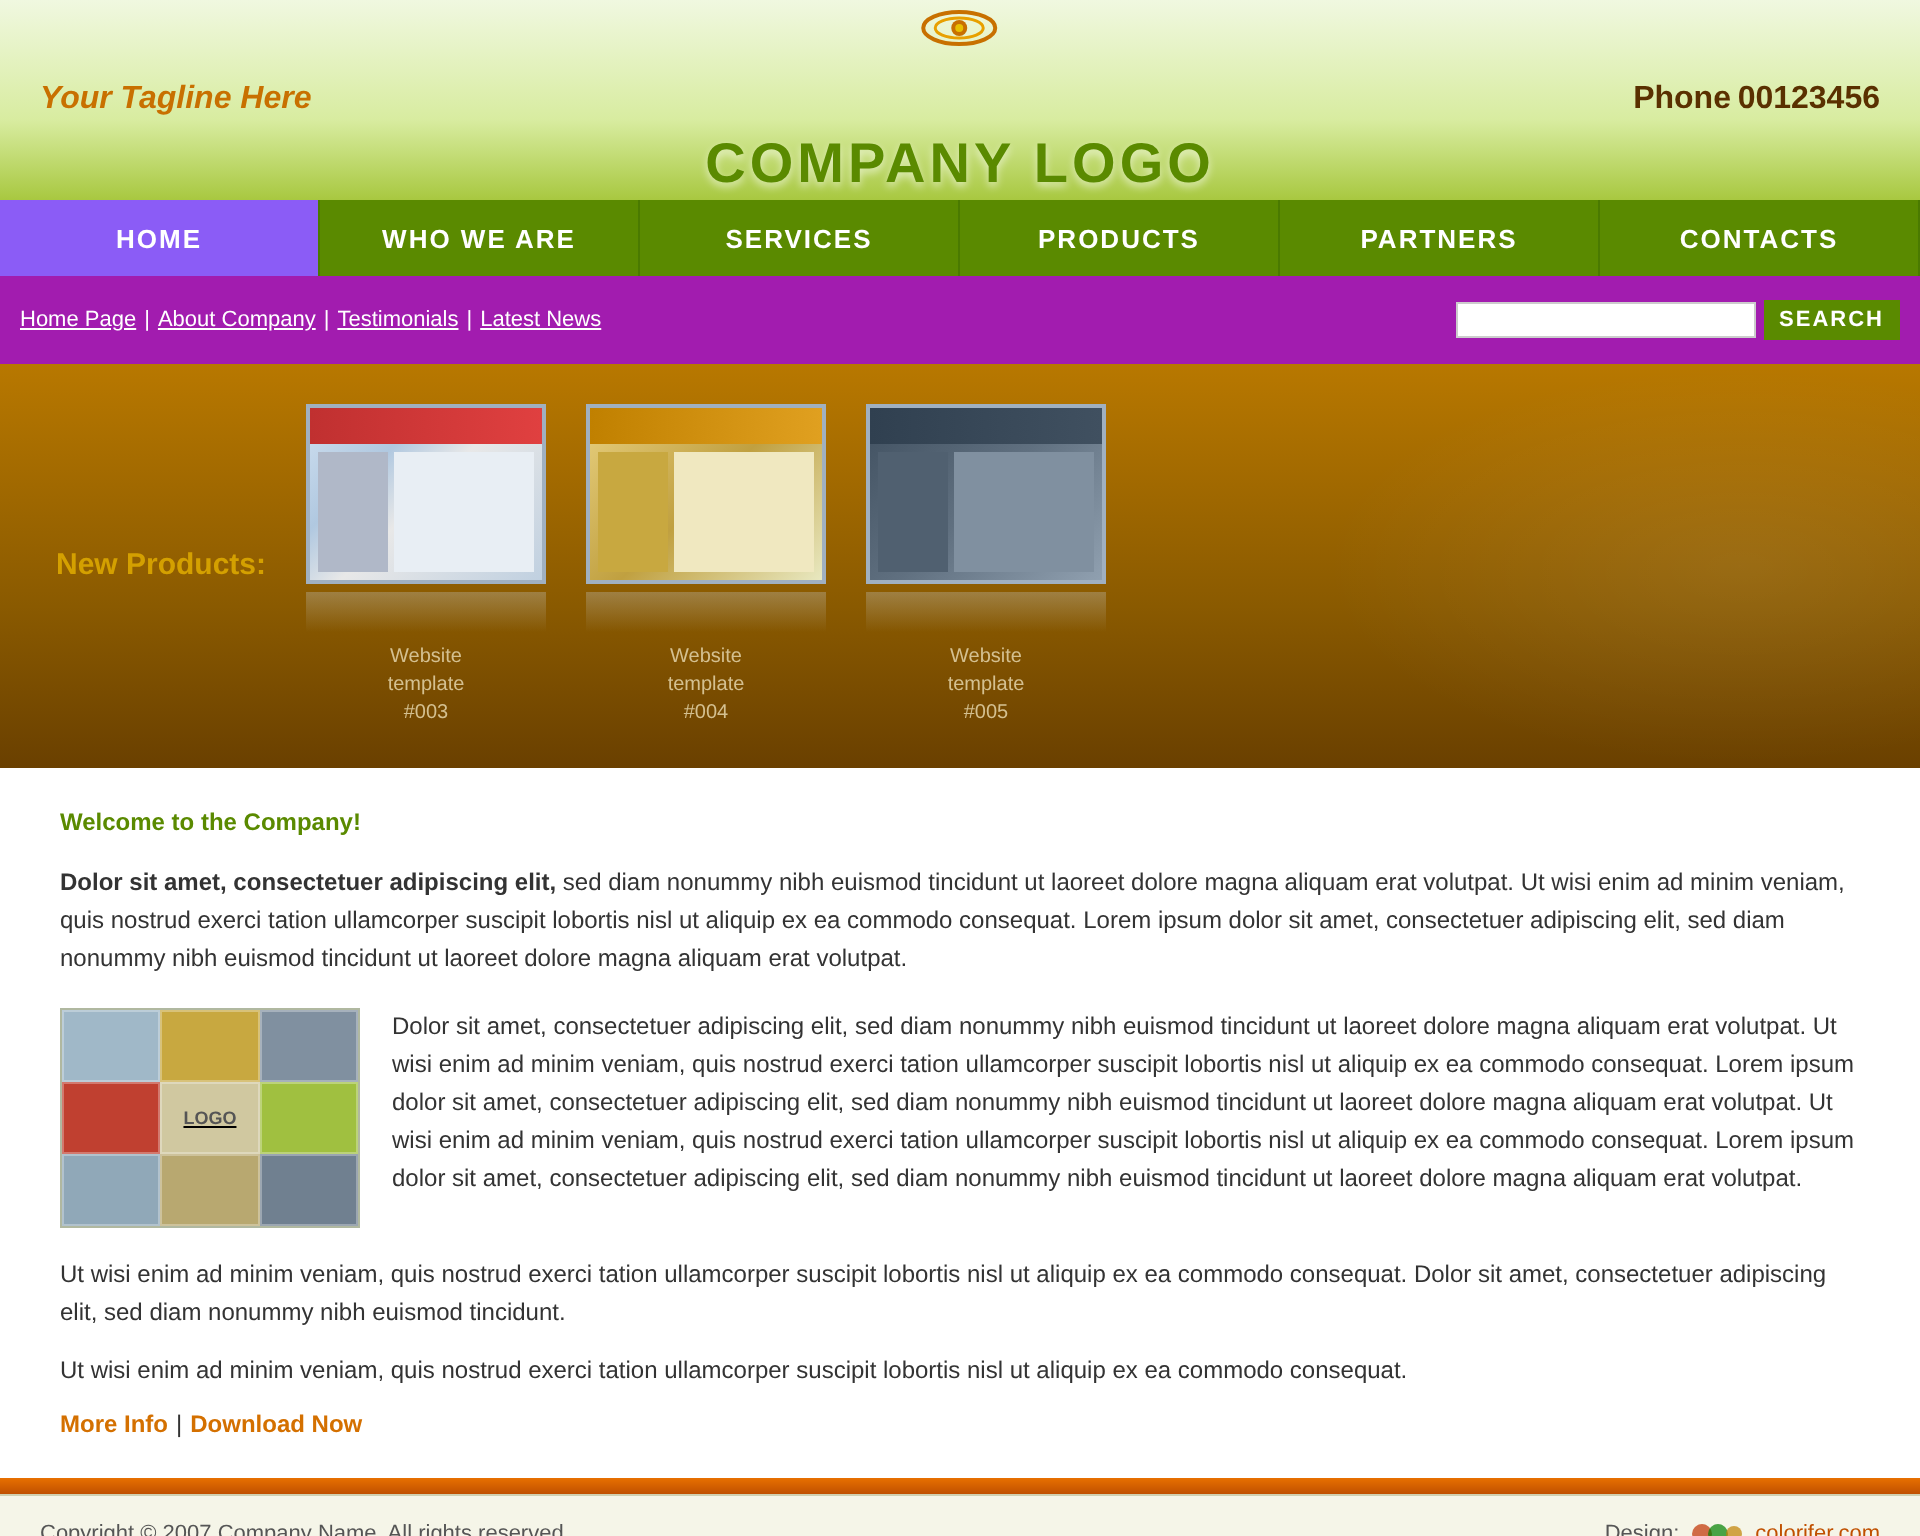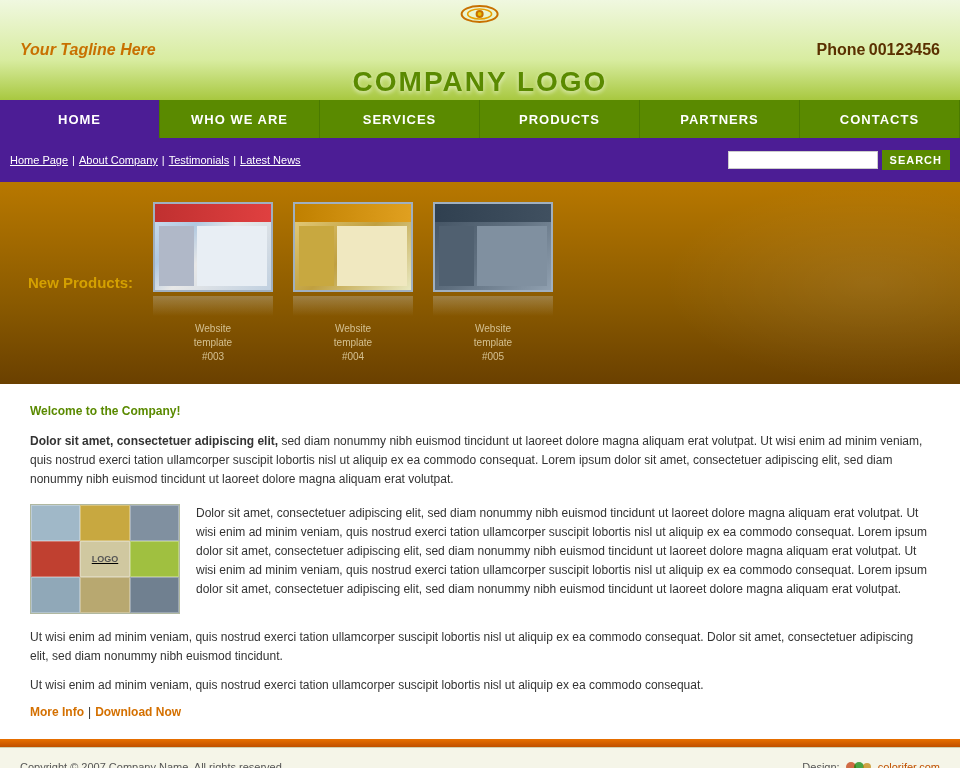--- a/index.html
+++ b/index.html
@@ -61,26 +61,26 @@
       justify-content: center;
       color: white;
       font-size: 13px;
       font-weight: bold;
       letter-spacing: 1px;
       cursor: pointer;
       border-right: 1px solid #4a7a00;
       text-transform: uppercase;
     }
     .nav-item.active {
-      background: #4c1d95;
+      background: #8b5cf6;
     }
 
     
     #breadcrumb {
-      background: #4c1d95;
+      background: #a21caf;
       height: 44px;
       display: flex;
       align-items: center;
       padding: 16px 10px;
       justify-content: space-between;
     }
     .breadcrumb-links {
       display: flex;
       align-items: center;
       gap: 4px;

